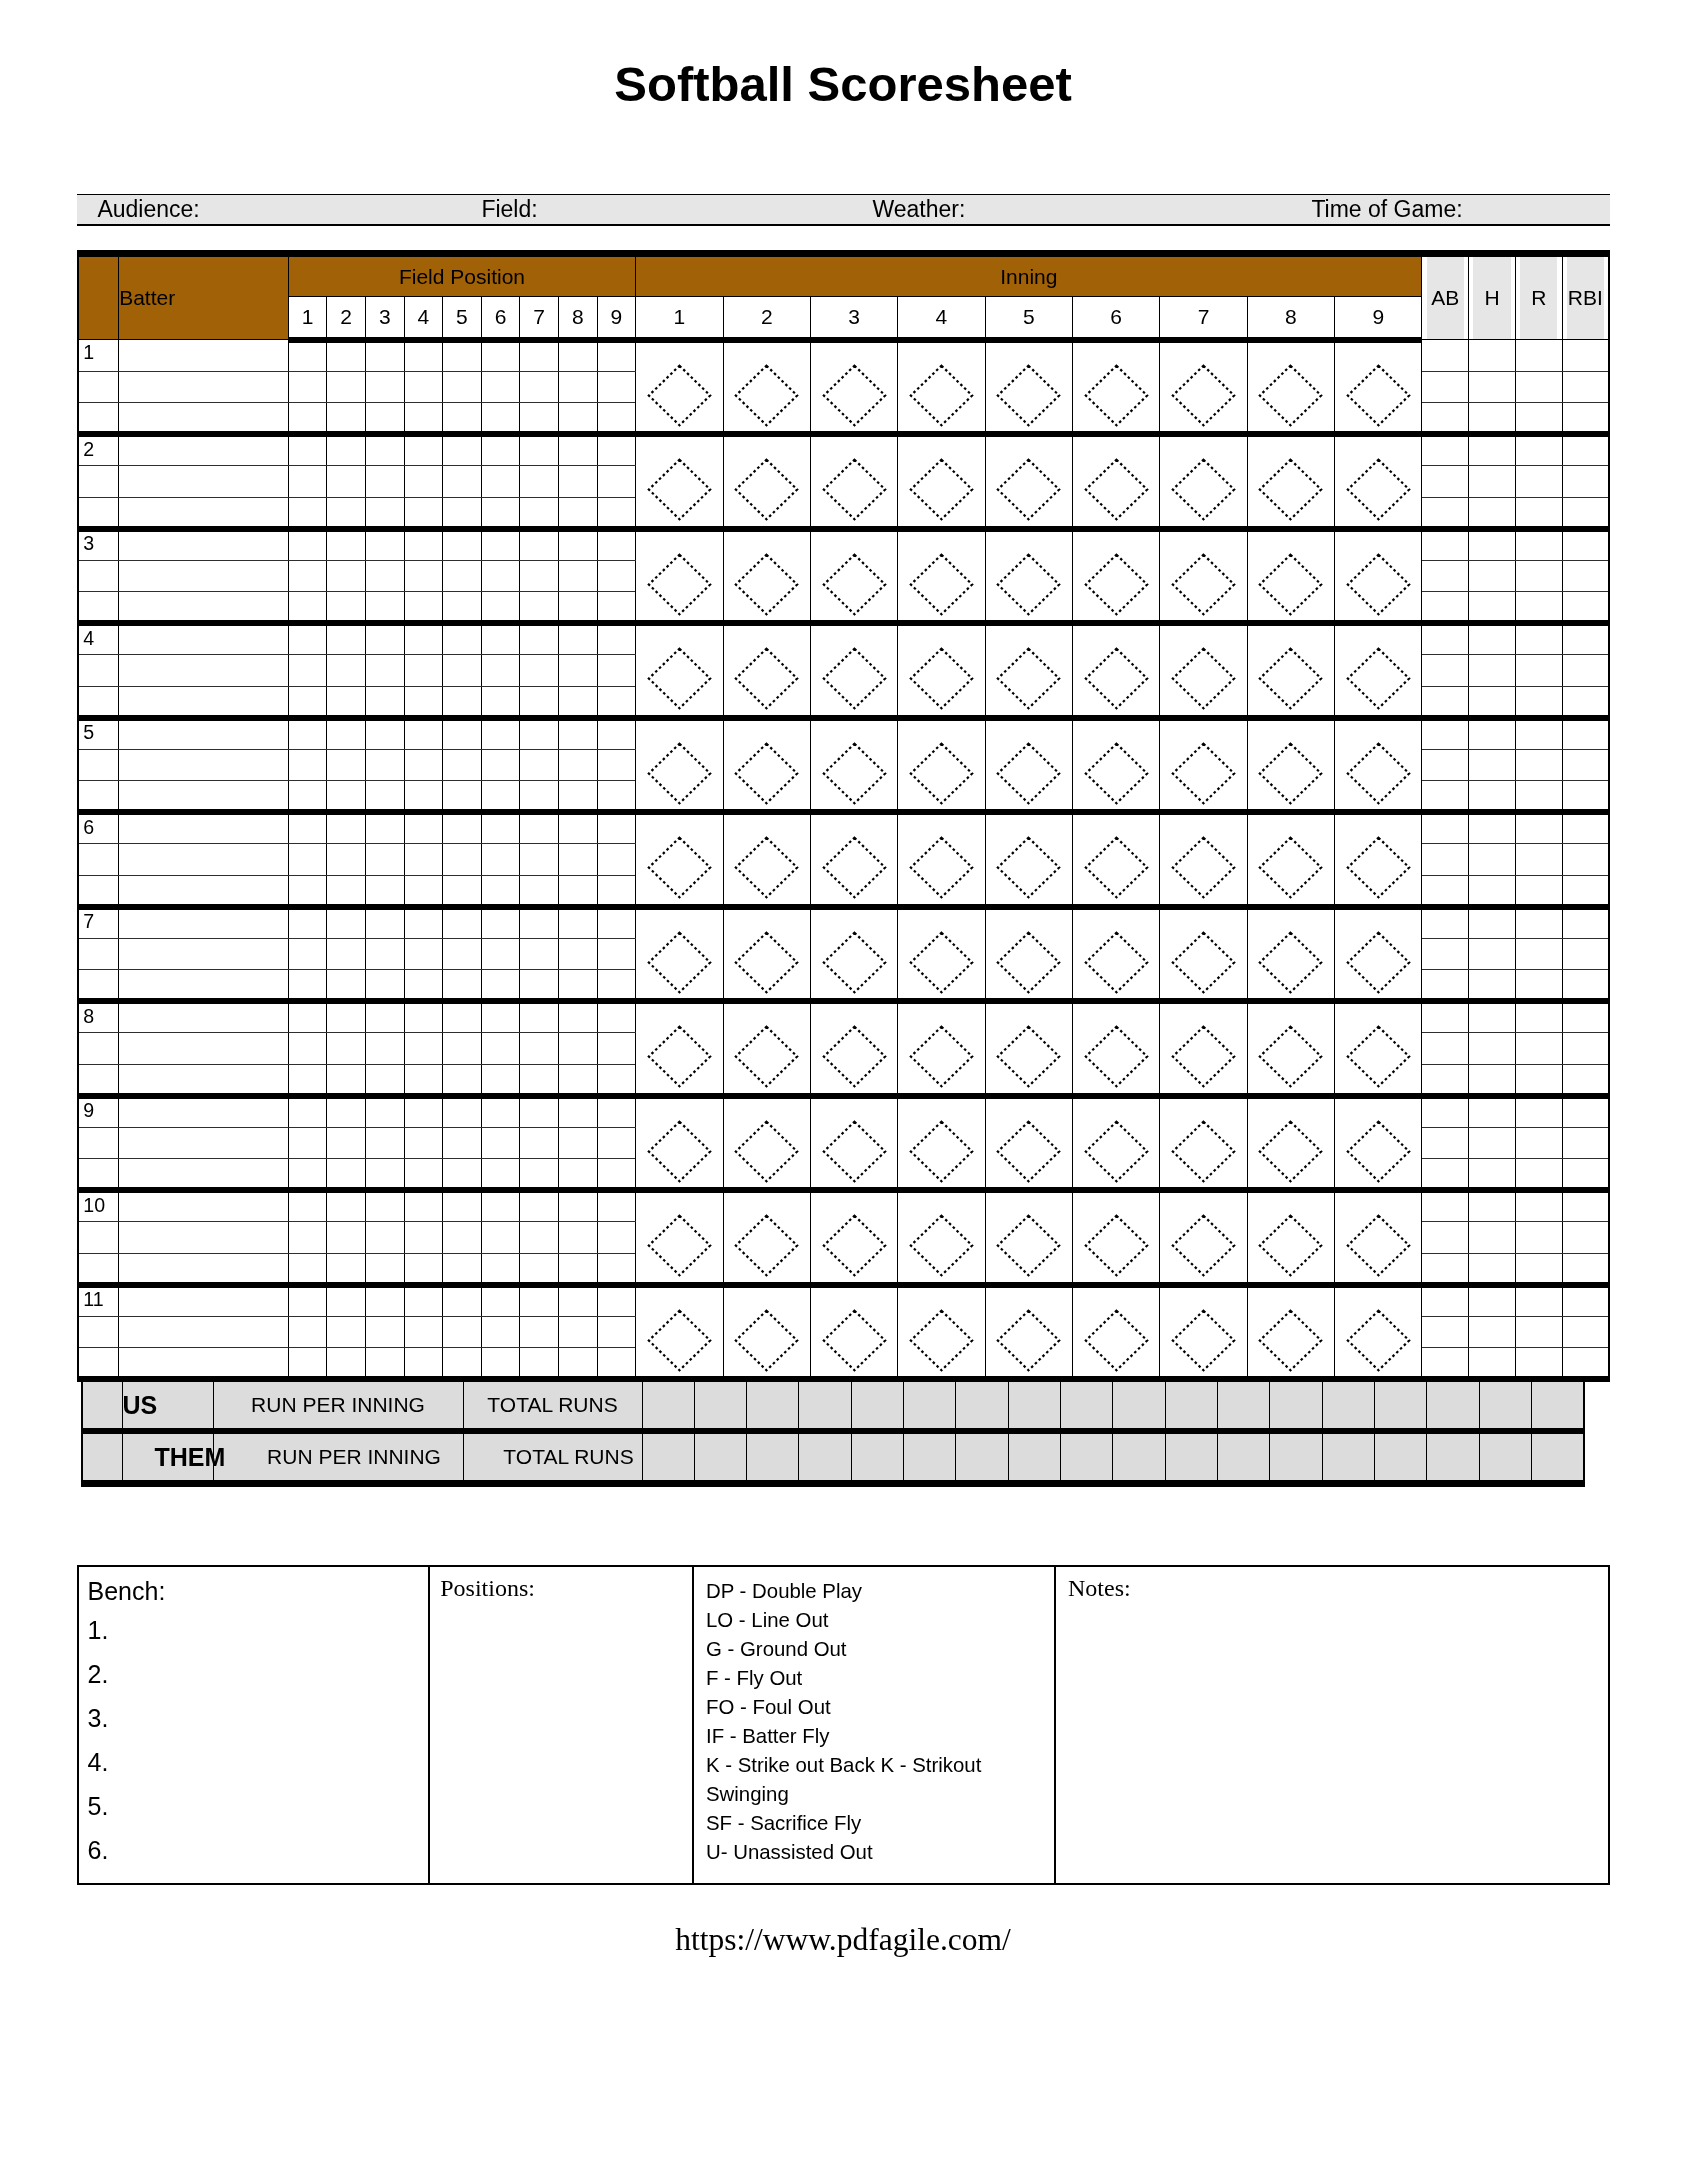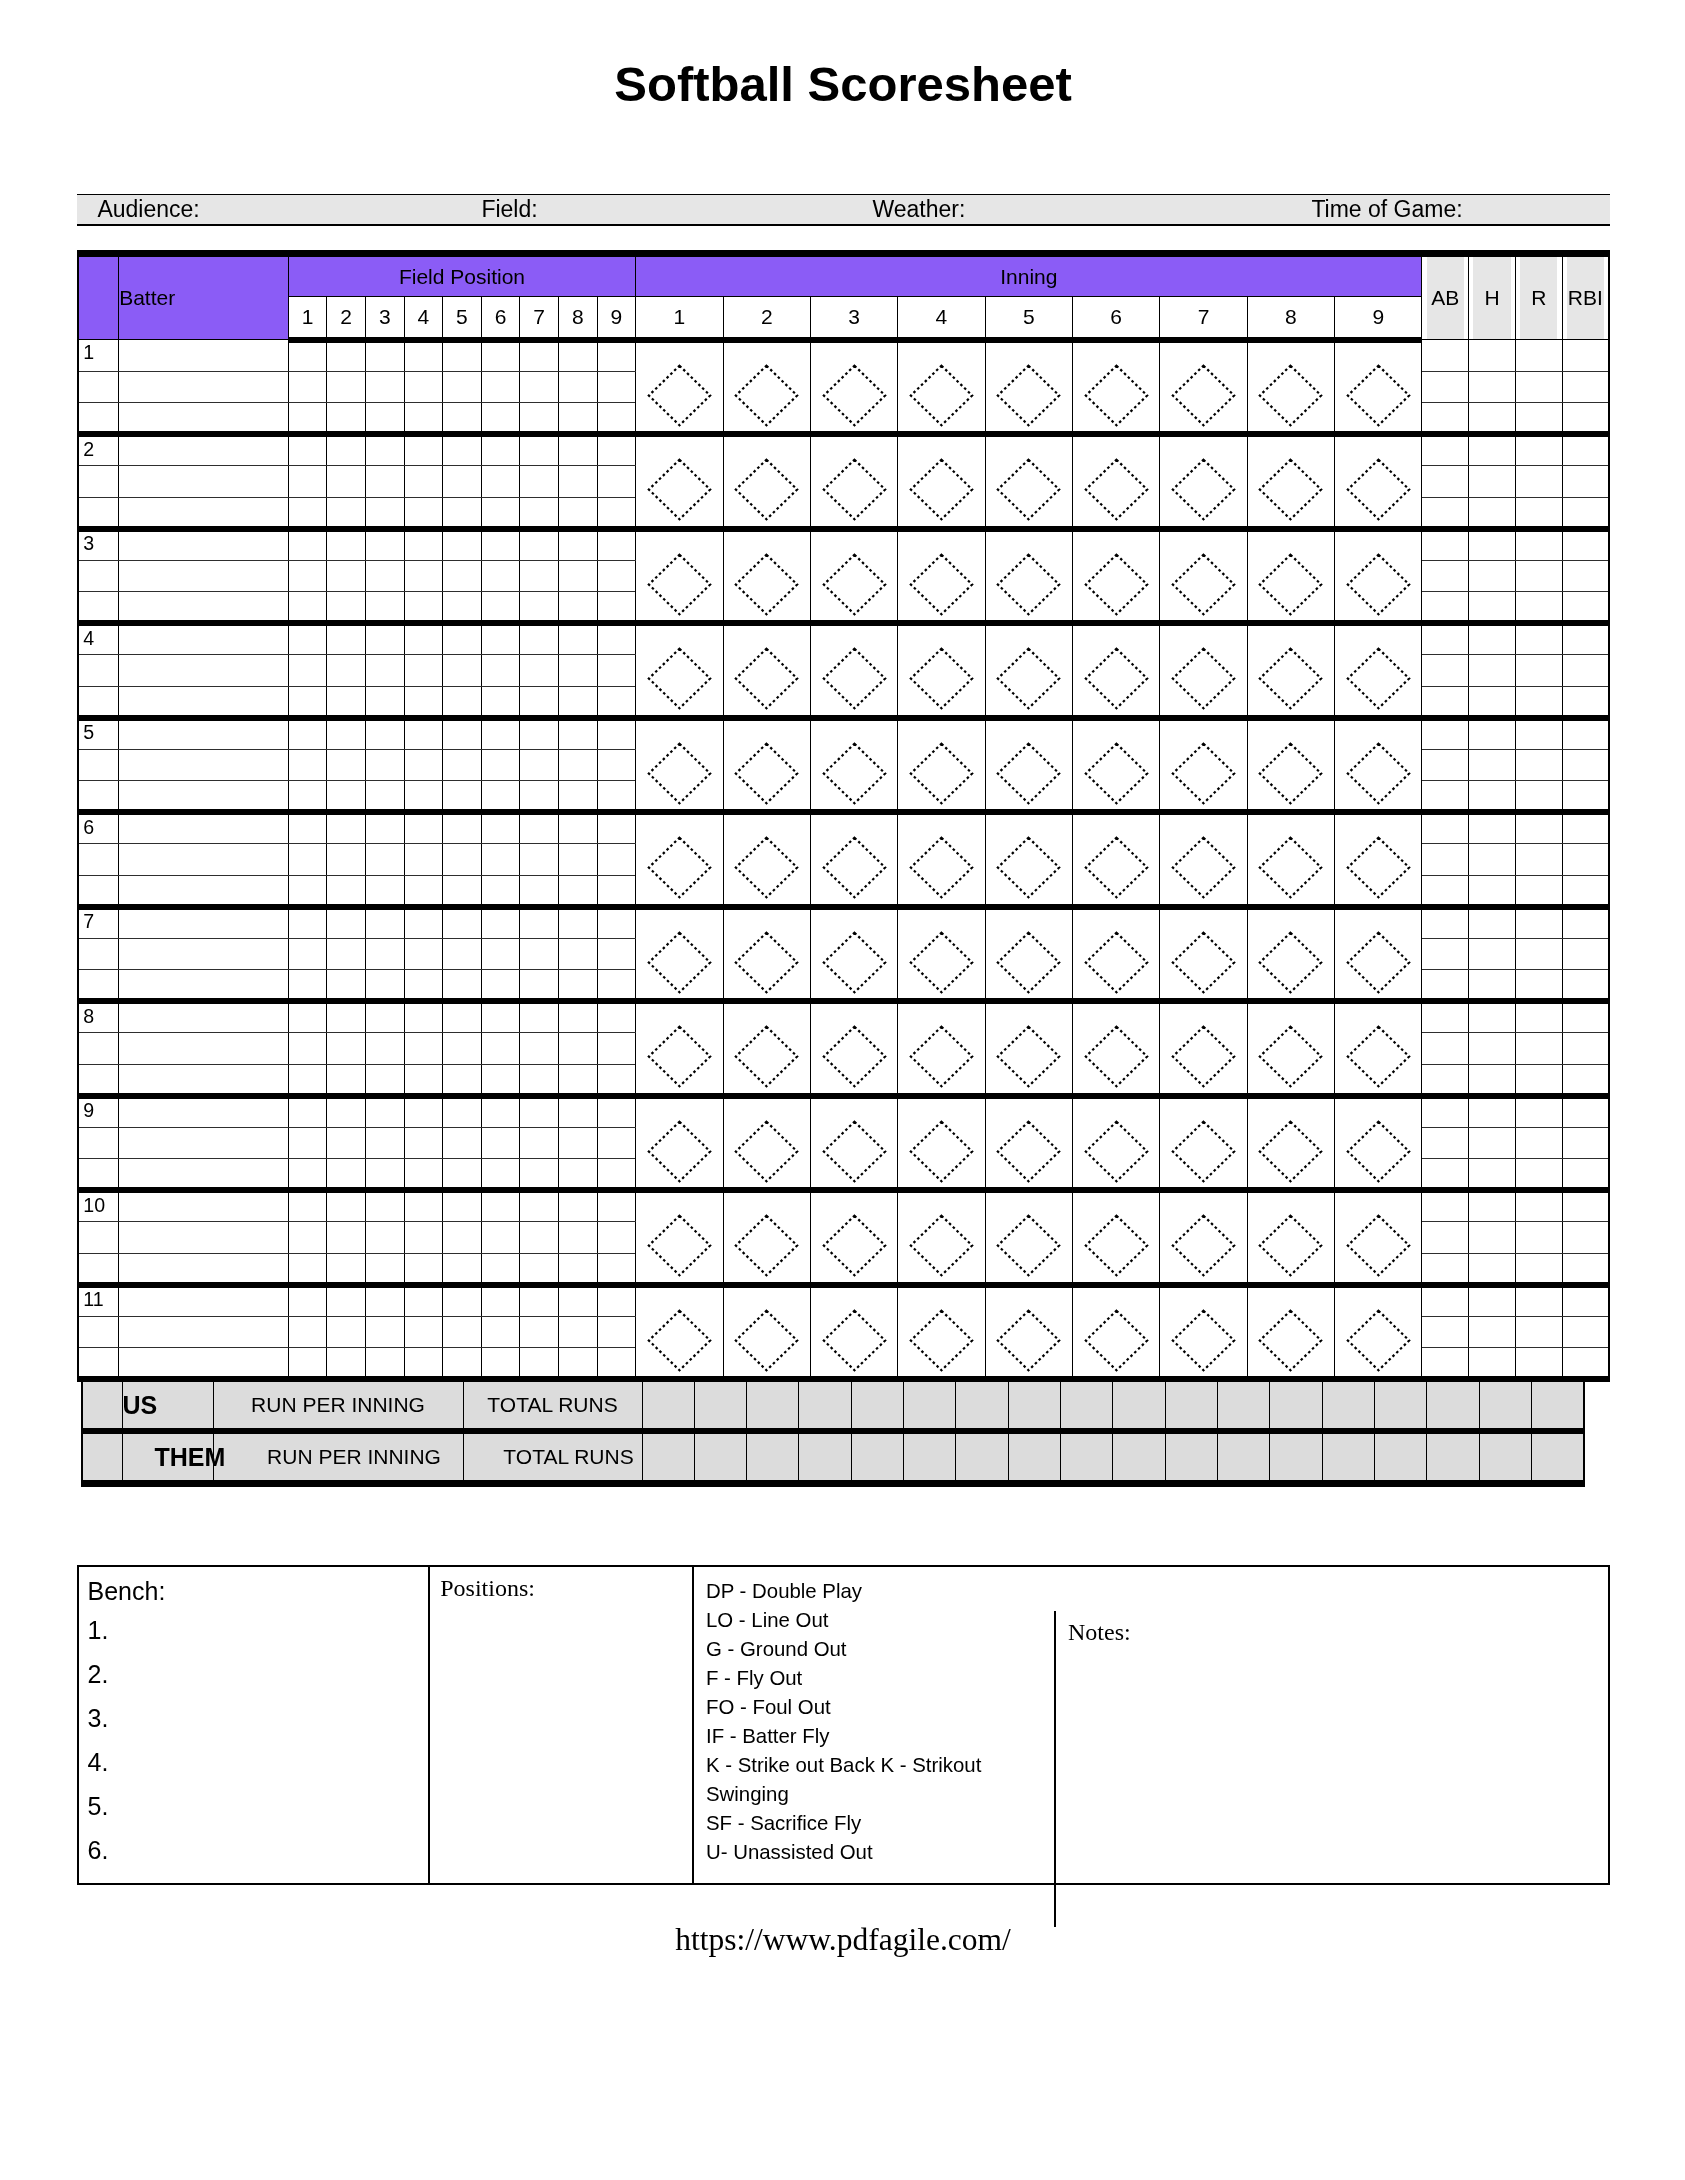--- a/index.html
+++ b/index.html
@@ -15,21 +15,21 @@
   .info-cell{display:flex;align-items:center;box-sizing:border-box;padding-left:20.4px;font-size:23px;}
   .info-blank{flex:1;height:100%;}
 
   
   table.sheet{margin:24px 0 0 77px;width:1533px;border-collapse:collapse;table-layout:fixed;
               border:2.6px solid #000;border-top:7.7px solid #000;border-bottom:6.8px solid #000;}
   .sheet th,.sheet td{padding:0;border:1.7px solid #000;overflow:hidden;}
   .sheet thead th{font-weight:normal;font-size:21px;}
   .hr1{height:39px;}
   .hr2{height:39px;}
-  .hg{background:#8b5cf6;}
+  .hg{background:#a16207;}
   .batter-h{text-align:left;padding-left:10.2px;}
   .hr2 th{background:#fff;text-align:center;border-bottom:6.8px solid #000;}
   .stat-h{background:#fff;border-bottom:6.8px solid #000;}
   .stat-inner{margin:0 4.3px;height:82px;background:#e6e6e6;display:flex;align-items:center;justify-content:center;}
   .sheet tbody tr{height:31.5px;}
   .sheet tbody td{background:#fff;}
   .s0 td,.s1 td{border-bottom:1.7px solid #2e2e2e;}
   .s2 td{border-bottom:6px solid #000;}
   td.num{font-size:19.6px;vertical-align:top;text-align:left;padding:0.9px 0 0 4.3px;line-height:1.15;}
   td.inn{border-bottom:6px solid #000;vertical-align:bottom;text-align:center;}
@@ -45,21 +45,21 @@
   .t-rpi,.t-total{text-align:center;font-size:21px;}
 
   
   .legend{margin:78px 0 0 77px;width:1533px;height:320px;border:2.6px solid #000;
           display:flex;box-sizing:border-box;}
   .lcol{box-sizing:border-box;height:100%;}
   .lcol + .lcol{border-left:2.6px solid #000;}
   .col-bench{width:349px;padding:6.8px 0 0 8.5px;}
   .col-pos{width:264px;padding:6.8px 0 0 10.2px;}
   .col-abbr{width:362px;padding:10.2px 13.6px 0 12px;}
-  .col-notes{flex:1;padding:6.8px 0 0 12px;margin-top:44px;}
+  .col-notes{flex:1;padding:6.8px 0 0 12px;}
   .serif{font-family:"Liberation Serif",serif;}
   .bench-label{font-size:25px;line-height:34px;}
   .bench-item{font-size:25px;line-height:44px;}
   .pos-label{font-size:24px;line-height:29px;}
   .pos-item{font-size:20.4px;line-height:27px;}
   .abbr-item{font-size:20.4px;line-height:29px;}
   .notes-label{font-size:24px;line-height:29px;}
   .notes-area{width:95%;height:256px;}
 
   .footer{margin-top:37px;text-align:center;font-size:31.5px;font-family:"Liberation Serif",serif;}

